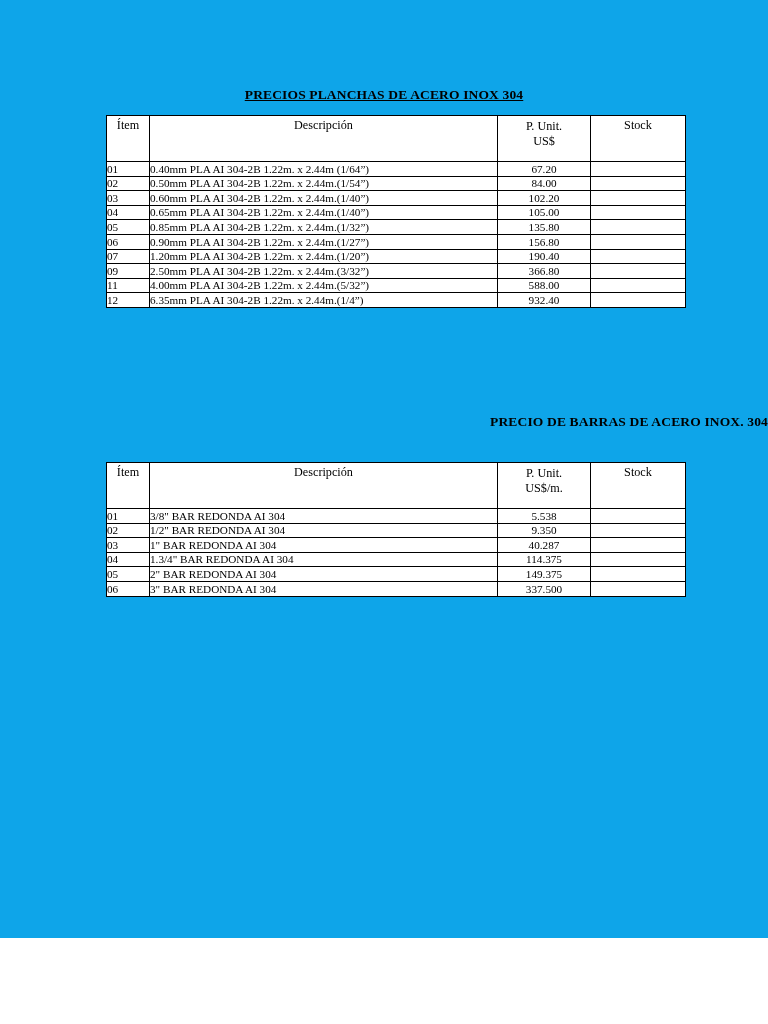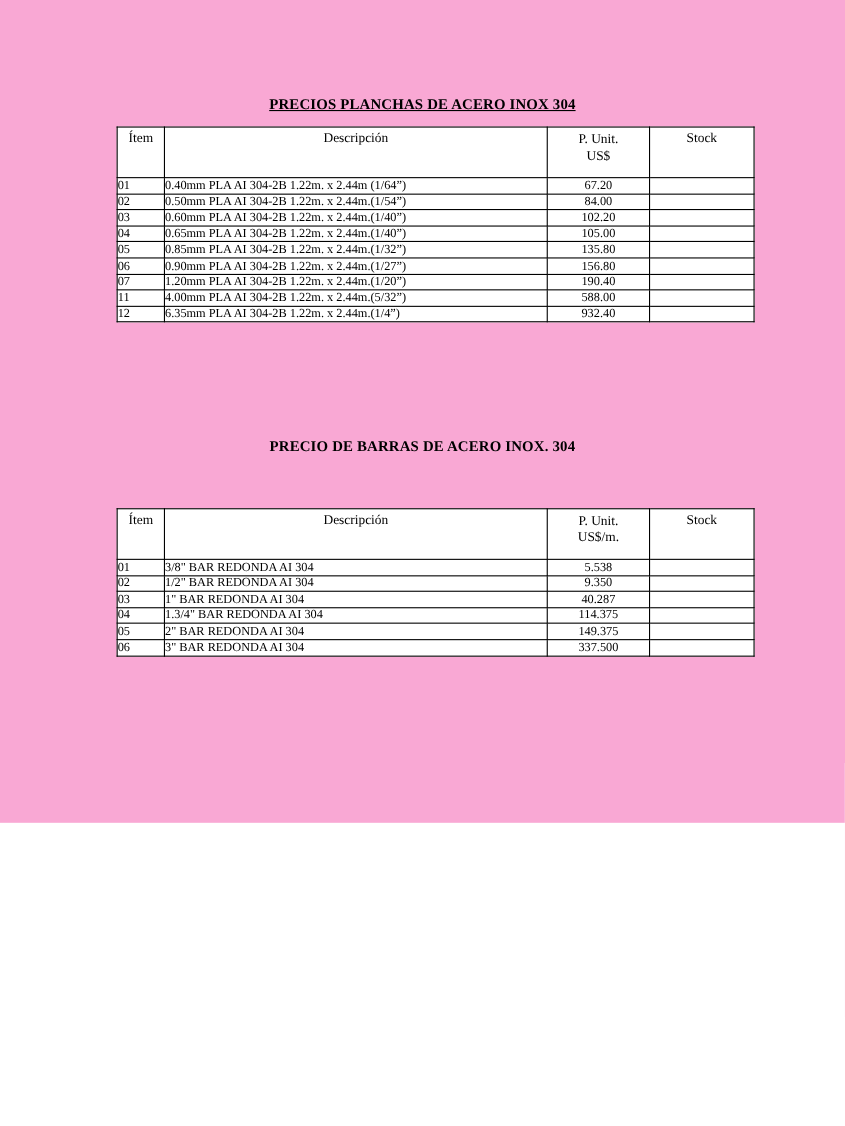--- a/index.html
+++ b/index.html
@@ -14,40 +14,40 @@
     font-family: "Liberation Serif", "DejaVu Serif", serif;
     color: #000000;
     overflow: hidden;
   }
 
   .page {
     position: absolute;
     left: 0;
     top: 0;
     width: 768px;
-    height: 748px;
-    background: #f9a8d4;
+    height: 938px;
+    background: #0ea5e9;
   }
 
   .doc-title {
     position: absolute;
     left: 0;
     width: 768px;
     text-align: center;
     font-weight: bold;
     font-size: 13.5px;
     letter-spacing: 0.15px;
     white-space: nowrap;
   }
   .doc-title.underlined span.title-text {
     text-decoration: underline;
   }
 
   #title-planchas { top: 87px; }
-  #title-barras   { top: 398px; }
+  #title-barras   { top: 414px; text-align: right; }
 
   table.price-table {
     position: absolute;
     border-collapse: collapse;
     table-layout: fixed;
     background: #ffffff;
   }
   table.price-table td,
   table.price-table th {
     border: 1px solid #000000;
@@ -169,20 +169,26 @@
           <td class="cell-price">156.80</td>
           <td class="cell-stock"></td>
         </tr>
         <tr>
           <td class="cell-item">07</td>
           <td class="cell-desc">1.20mm PLA AI 304-2B 1.22m. x 2.44m.(1/20”)</td>
           <td class="cell-price">190.40</td>
           <td class="cell-stock"></td>
         </tr>
         <tr>
+          <td class="cell-item">09</td>
+          <td class="cell-desc">2.50mm PLA AI 304-2B 1.22m. x 2.44m.(3/32”)</td>
+          <td class="cell-price">366.80</td>
+          <td class="cell-stock"></td>
+        </tr>
+        <tr>
           <td class="cell-item">11</td>
           <td class="cell-desc">4.00mm PLA AI 304-2B 1.22m. x 2.44m.(5/32”)</td>
           <td class="cell-price">588.00</td>
           <td class="cell-stock"></td>
         </tr>
         <tr>
           <td class="cell-item">12</td>
           <td class="cell-desc">6.35mm PLA AI 304-2B 1.22m. x 2.44m.(1/4”)</td>
           <td class="cell-price">932.40</td>
           <td class="cell-stock"></td>

